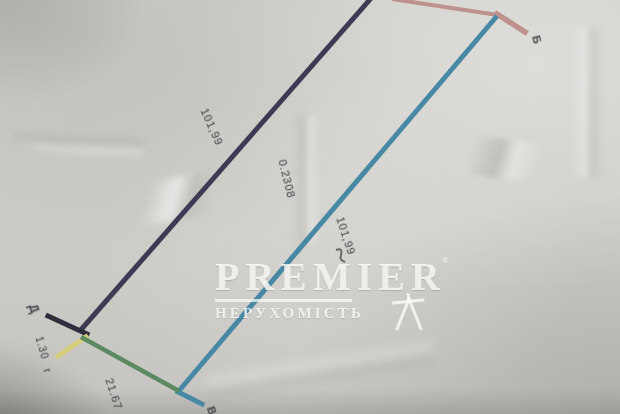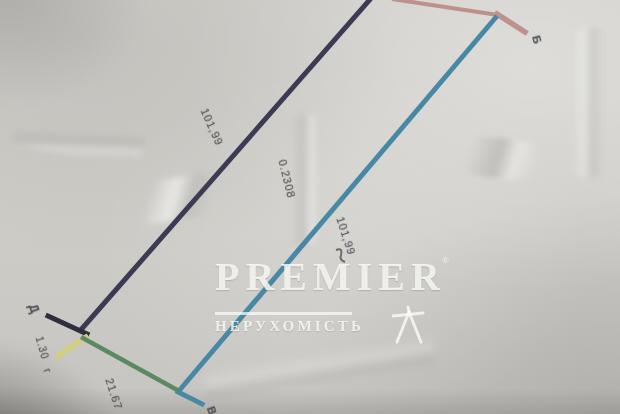--- a/index.html
+++ b/index.html
@@ -54,21 +54,21 @@
   #lbl-g      { left:48px;  top:371px; font-size:11px; transform:translate(-50%,-50%) rotate(70deg); }
   #lbl-south  { left:114px; top:394px; font-size:11px; transform:translate(-50%,-50%) rotate(72deg); }
   #lbl-v      { left:212px; top:411px; font-size:11px; font-weight:bold; transform:translate(-50%,-50%) rotate(70deg); }
 
   .wm { position:absolute; left:215px; top:257px; width:215px; color:rgba(251,251,248,.82);
     font-family:"Liberation Serif", serif; }
   .wm-brand-row { display:flex; align-items:flex-start; }
   .wm-brand { font-size:40px; font-weight:bold; letter-spacing:6px; line-height:1;
     text-shadow:0 1px 1px rgba(125,124,120,.35); }
   .wm-reg { font-size:9px; margin-left:-4px; margin-top:-2px; }
-  .wm-sub-row { display:flex; align-items:flex-start; margin-top:15px;gap:26px; }
+  .wm-sub-row { display:flex; align-items:flex-start; margin-top:2px;gap:26px; }
   .wm-left { display:flex; flex-direction:column; }
   .wm-rule { width:137px; height:3px; background:rgba(251,251,248,.72); }
   .wm-sub { margin-top:4px; font-size:15px; font-weight:bold; letter-spacing:3.2px; line-height:1;
     text-shadow:0 1px 1px rgba(125,124,120,.3); }
   .wm-logo { margin-left:2px; margin-top:-6px; }
 
   #speck { position:absolute; left:333px; top:248px; width:14px; height:16px; opacity:.8; }
 </style>
 </head>
 <body>

